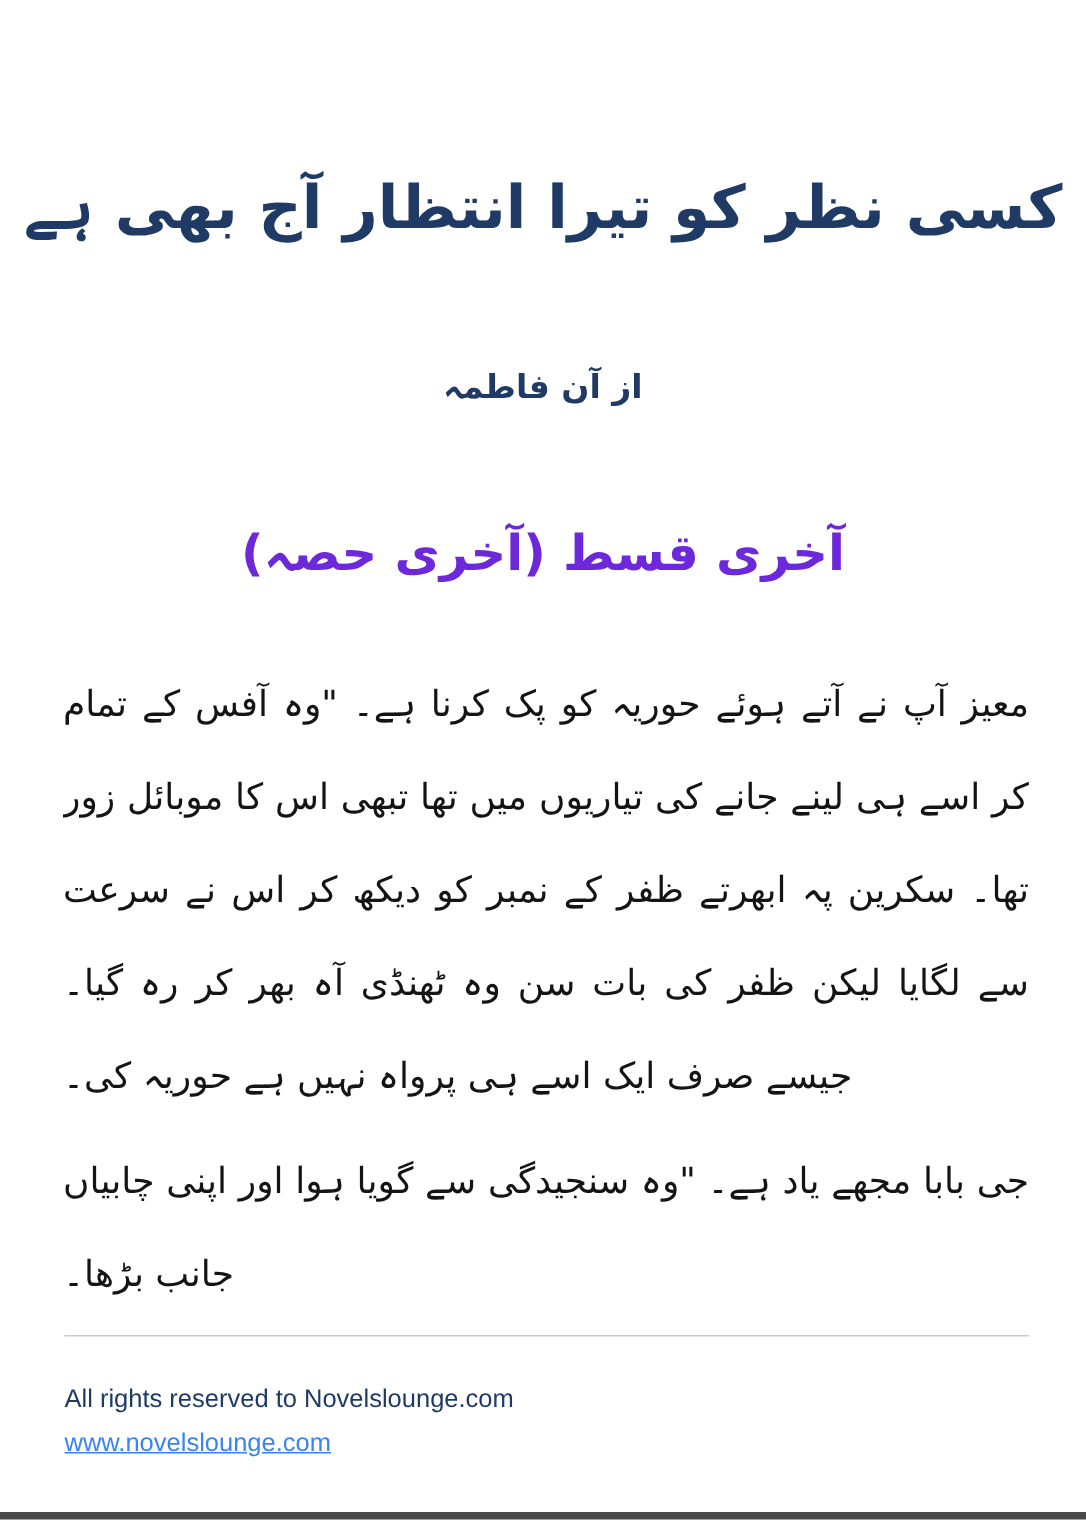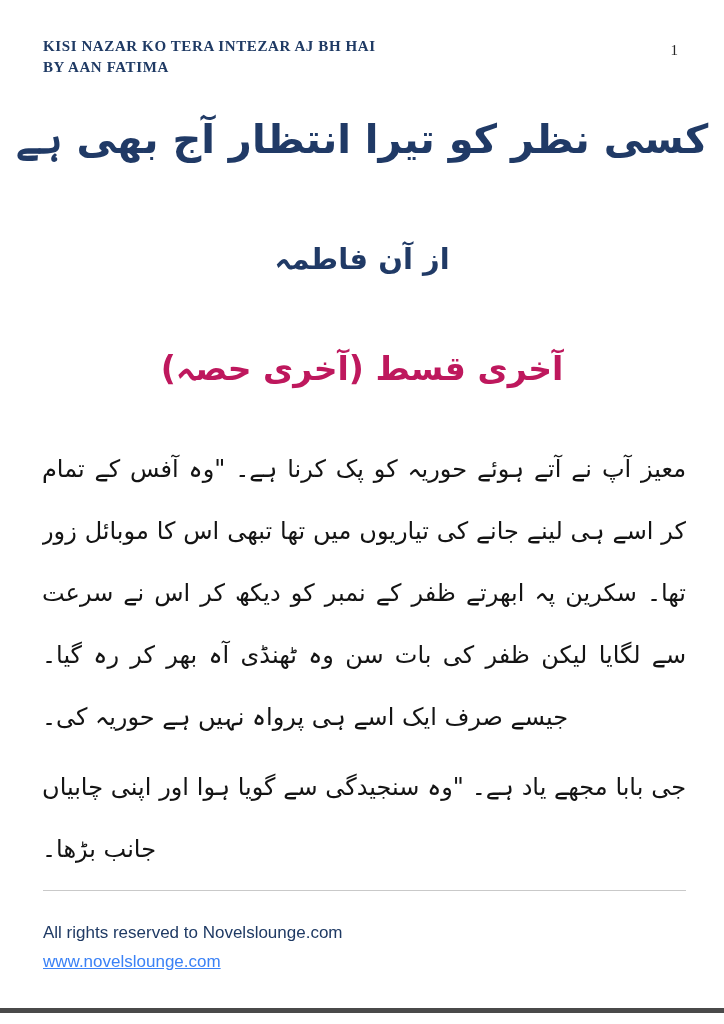--- a/index.html
+++ b/index.html
@@ -37,27 +37,27 @@
     position:absolute;left:0;top:100px;width:724px;
     text-align:center;
     color:#203a66;
     font-size:40px;font-weight:bold;
     line-height:78px;
   }
   .title-author{
     position:absolute;left:0;top:228px;width:724px;
     text-align:center;
     color:#203a66;
-    font-size:29px;font-weight:bold;
+    font-size:22px;font-weight:bold;
     line-height:62px;
   }
   .title-episode{
     position:absolute;left:0;top:338px;width:724px;
     text-align:center;
-    color:#be185d;
+    color:#6d28d9;
     font-size:33px;font-weight:bold;
     line-height:62px;
   }
   
   .body-text{
     position:absolute;left:42px;top:438px;width:644px;
     color:#141414;
     font-size:24px;
   }
   .uline{
@@ -92,27 +92,20 @@
   .bottom-bar{
     position:absolute;left:0;top:1008px;width:724px;height:5px;
     background:#4a4a4a;
   }
 </style>
 </head>
 <body>
 
 <div class="page">
 
-  <div class="header">
-    <div class="header-text">
-      <div>KISI NAZAR KO TERA INTEZAR AJ BH HAI</div>
-      <div>BY AAN FATIMA</div>
-    </div>
-    <div class="page-num">1</div>
-  </div>
 
   <div class="urdu title-main">کسی نظر کو تیرا انتظار آج بھی ہے</div>
 
   <div class="urdu title-author">از آن فاطمہ</div>
 
   <div class="urdu title-episode">آخری قسط (آخری حصہ)</div>
 
   <div class="body-text">
     <div class="para1">
       <div class="urdu uline">معیز آپ نے آتے ہوئے حوریہ کو پک کرنا ہے۔ "وہ آفس کے تمام کام نپٹا"</div>

